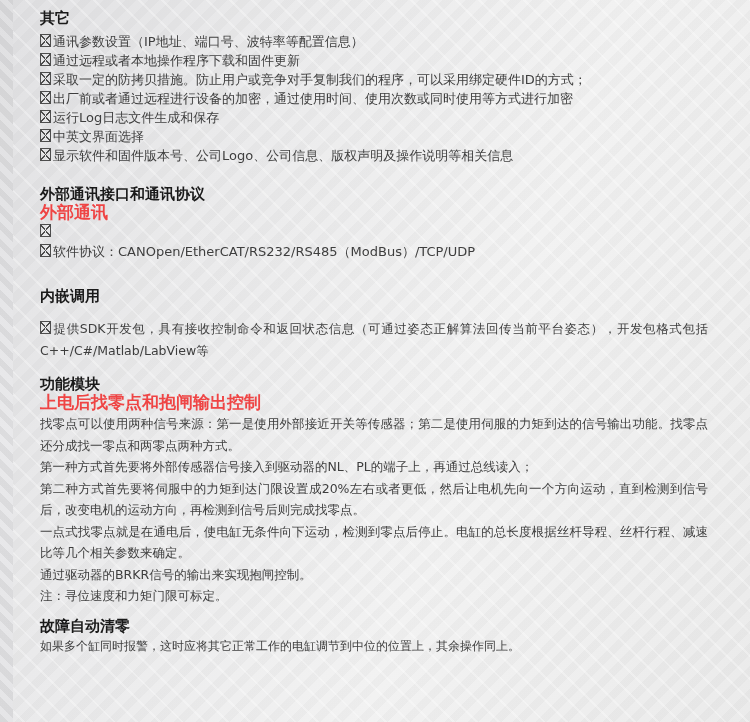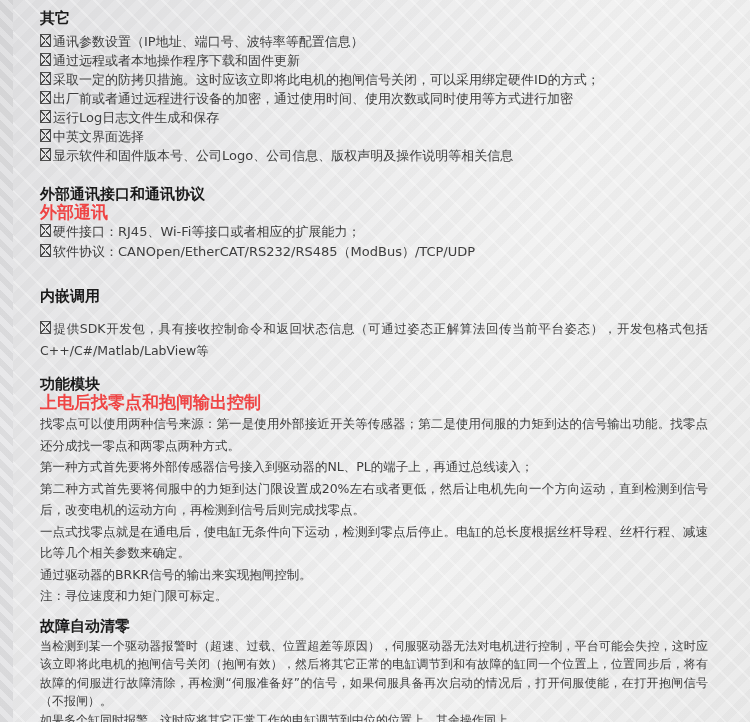--- a/index.html
+++ b/index.html
@@ -87,33 +87,33 @@
 
 <div class="left-edge"></div>
 
 <div class="page">
 
   <section class="sec sec-other">
     <h1>其它</h1>
     <div class="list">
       <p class="item"><span class="tofu"></span><span>通讯参数设置（IP地址、端口号、波特率等配置信息）</span></p>
       <p class="item"><span class="tofu"></span><span>通过远程或者本地操作程序下载和固件更新</span></p>
-      <p class="item"><span class="tofu"></span><span>采取一定的防拷贝措施。这时应该立即将此电机的抱闸信号关闭，可以采用绑定硬件ID的方式；</span></p>
+      <p class="item"><span class="tofu"></span><span>采取一定的防拷贝措施。防止用户或竞争对手复制我们的程序，可以采用绑定硬件ID的方式；</span></p>
       <p class="item"><span class="tofu"></span><span>出厂前或者通过远程进行设备的加密，通过使用时间、使用次数或同时使用等方式进行加密</span></p>
       <p class="item"><span class="tofu"></span><span>运行Log日志文件生成和保存</span></p>
       <p class="item"><span class="tofu"></span><span>中英文界面选择</span></p>
       <p class="item"><span class="tofu"></span><span>显示软件和固件版本号、公司Logo、公司信息、版权声明及操作说明等相关信息</span></p>
     </div>
   </section>
 
   <section class="sec sec-comm">
     <h1>外部通讯接口和通讯协议</h1>
     <p class="subtitle">外部通讯</p>
     <div class="list">
-      <p class="item"><span class="tofu"></span><span>硬件接口：RJ45、Wi-Fi等接口或者相应的扩展能力；</span></p>
+      <p class="item"><span class="tofu"></span></p>
       <p class="item"><span class="tofu"></span><span>软件协议：CANOpen/EtherCAT/RS232/RS485（ModBus）/TCP/UDP</span></p>
     </div>
   </section>
 
   <section class="sec sec-embedded">
     <h1>内嵌调用</h1>
     <p class="para"><span class="tofu"></span><span>提供SDK开发包，具有接收控制命令和返回状态信息（可通过姿态正解算法回传当前平台姿态），开发包格式包括C++/C#/Matlab/LabView等</span></p>
   </section>
 
   <section class="sec sec-modules">
@@ -125,18 +125,17 @@
       <p class="para">第二种方式首先要将伺服中的力矩到达门限设置成20%左右或者更低，然后让电机先向一个方向运动，直到检测到信号后，改变电机的运动方向，再检测到信号后则完成找零点。</p>
       <p class="para">一点式找零点就是在通电后，使电缸无条件向下运动，检测到零点后停止。电缸的总长度根据丝杆导程、丝杆行程、减速比等几个相关参数来确定。</p>
       <p class="para">通过驱动器的BRKR信号的输出来实现抱闸控制。</p>
       <p class="para">注：寻位速度和力矩门限可标定。</p>
     </div>
   </section>
 
   <section class="sec sec-fault">
     <h1>故障自动清零</h1>
     <div class="para-group">
-      <p class="para">当检测到某一个驱动器报警时（超速、过载、位置超差等原因），伺服驱动器无法对电机进行控制，平台可能会失控，这时应该立即将此电机的抱闸信号关闭（抱闸有效），然后将其它正常的电缸调节到和有故障的缸同一个位置上，位置同步后，将有故障的伺服进行故障清除，再检测“伺服准备好”的信号，如果伺服具备再次启动的情况后，打开伺服使能，在打开抱闸信号（不报闸）。</p>
       <p class="para">如果多个缸同时报警，这时应将其它正常工作的电缸调节到中位的位置上，其余操作同上。</p>
     </div>
   </section>
 
 </div>
 
 </body></html>

